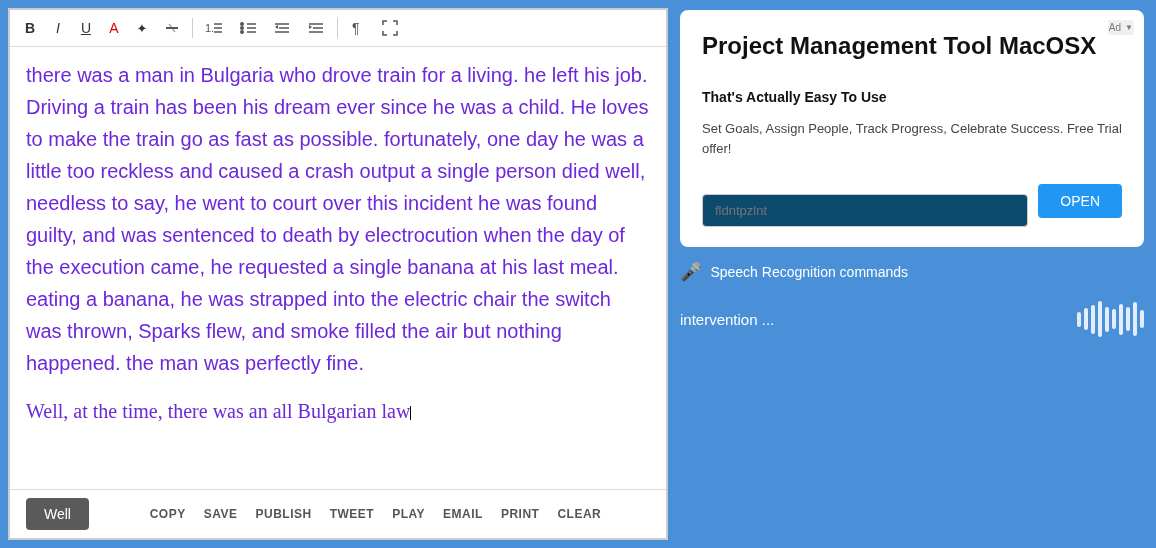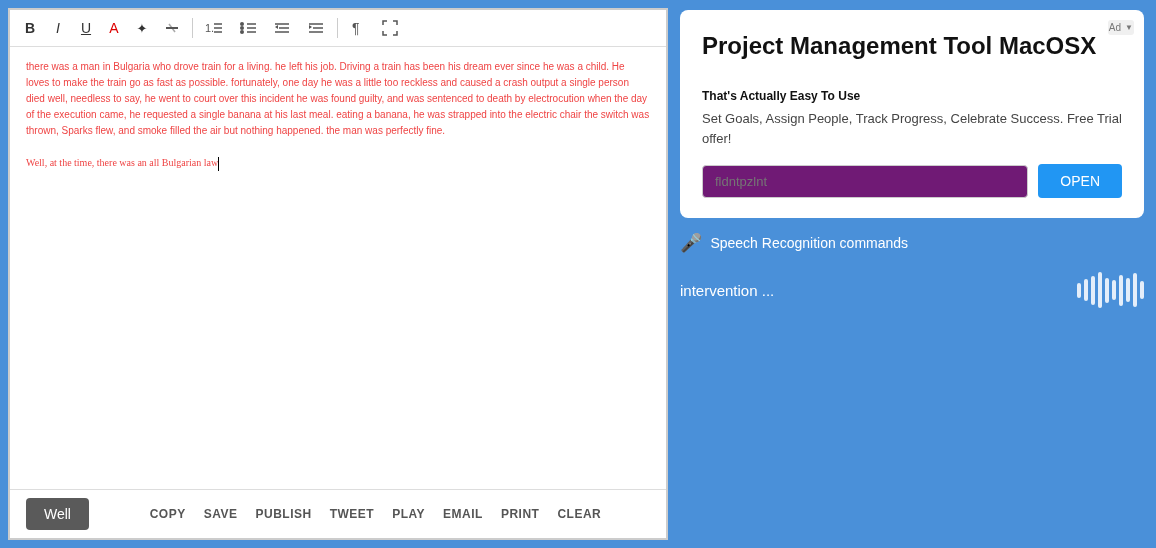--- a/index.html
+++ b/index.html
@@ -52,23 +52,23 @@
     .toolbar-divider {
       width: 1px;
       height: 20px;
       background: #ccc;
       margin: 0 2px;
     }
 
     .editor-content {
       flex: 1;
       padding: 12px 16px;
-      font-size: 10px;
+      font-size: 20px;
       line-height: 1.6;
-      color: #ef4444;
+      color: #6d28d9;
       overflow-y: auto;
     }
 
     .editor-content p {
       margin-bottom: 8px;
     }
 
     .editor-content .cursor-line {
       margin-top: 16px;
       font-family: Liberation Serif, serif;
@@ -163,24 +163,24 @@
 
     .ad-title {
       font-size: 24px;
       font-weight: bold;
       color: #111;
       margin-bottom: 28px;
       line-height: 1.3;
     }
 
     .ad-subtitle {
-      font-size: 12px;
+      font-size: 14px;
       font-weight: bold;
       color: #111;
-      margin-bottom: 6px;
+      margin-bottom: 14px;
     }
 
     .ad-description {
       font-size: 13px;
       color: #444;
       margin-bottom: 16px;
       line-height: 1.5;
     }
 
     .ad-bottom {
@@ -189,22 +189,23 @@
       gap: 10px;
     }
 
     .ad-url-input {
       flex: 1;
       border: 1px solid #ccc;
       border-radius: 4px;
       padding: 8px 12px;
       font-size: 13px;
       color: #aaa;
-      background: #701a75;
+      background: #0c4a6e;
       outline: none;
+      margin-top: 20px;
     }
 
     .ad-open-btn {
       background: #2196f3;
       color: #fff;
       border: none;
       padding: 9px 22px;
       border-radius: 4px;
       font-size: 14px;
       font-weight: normal;

